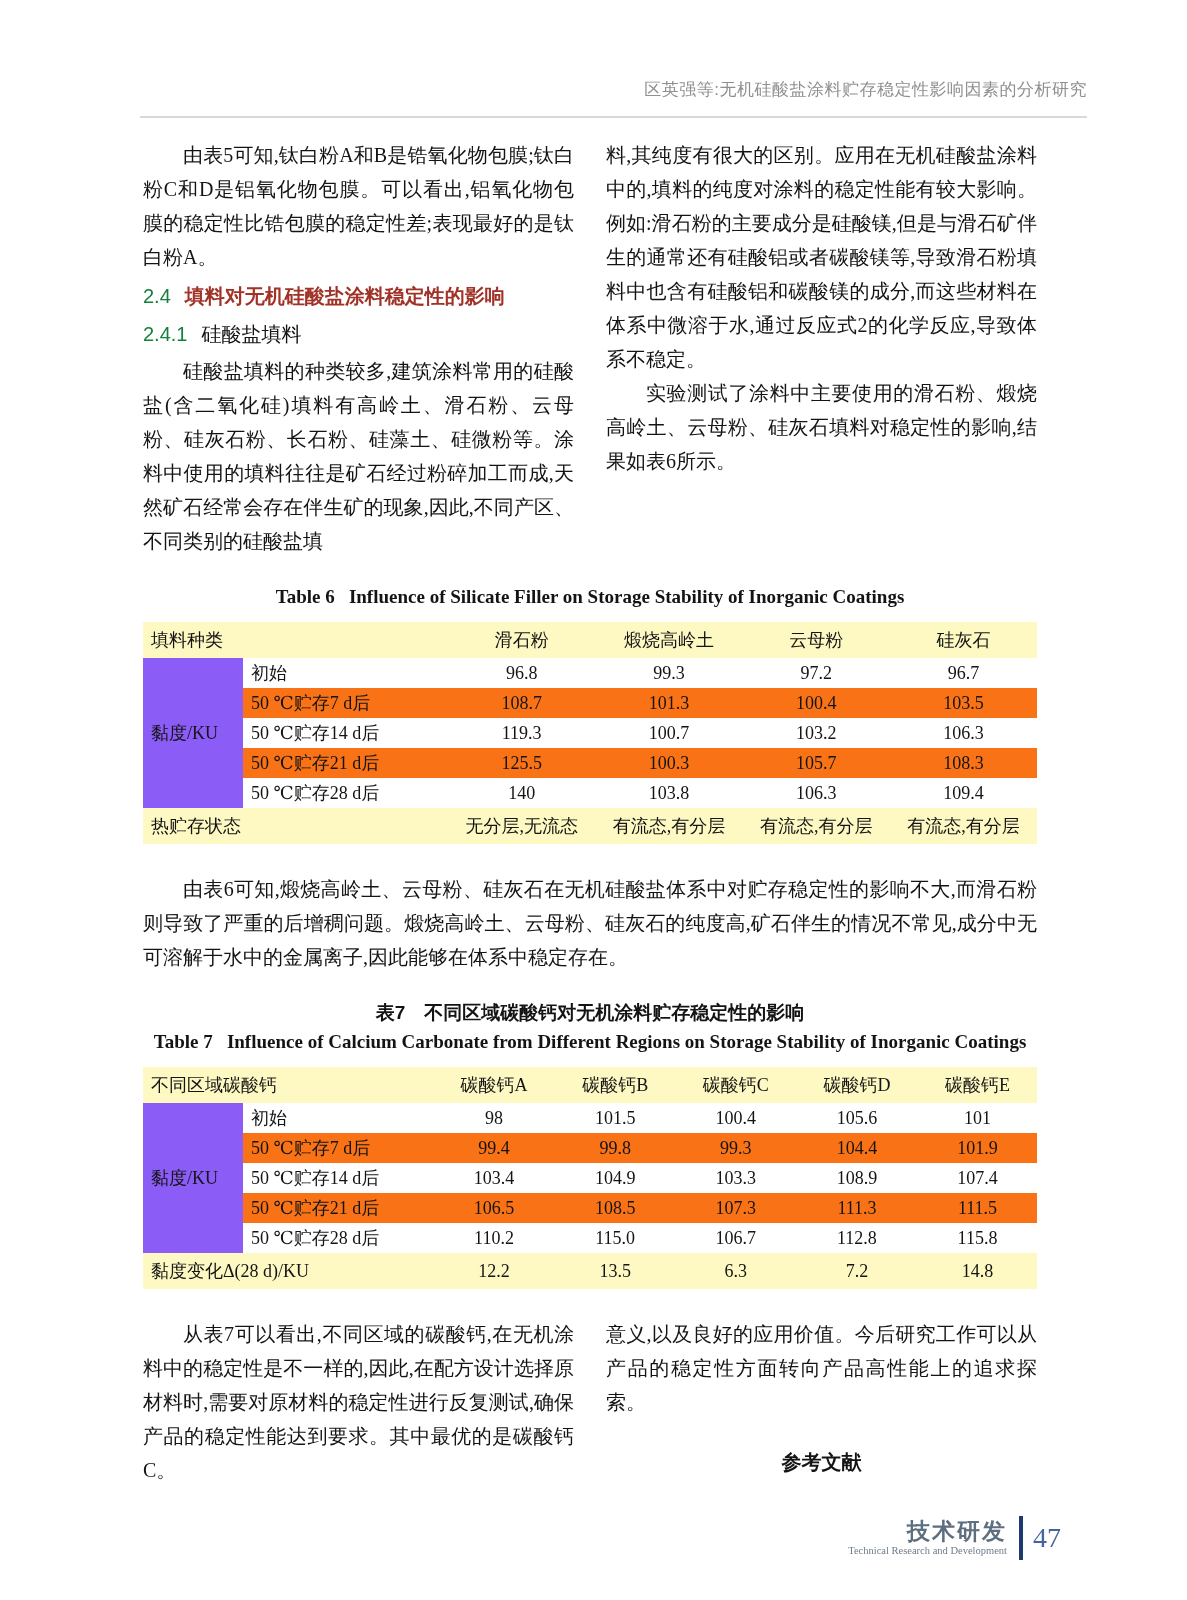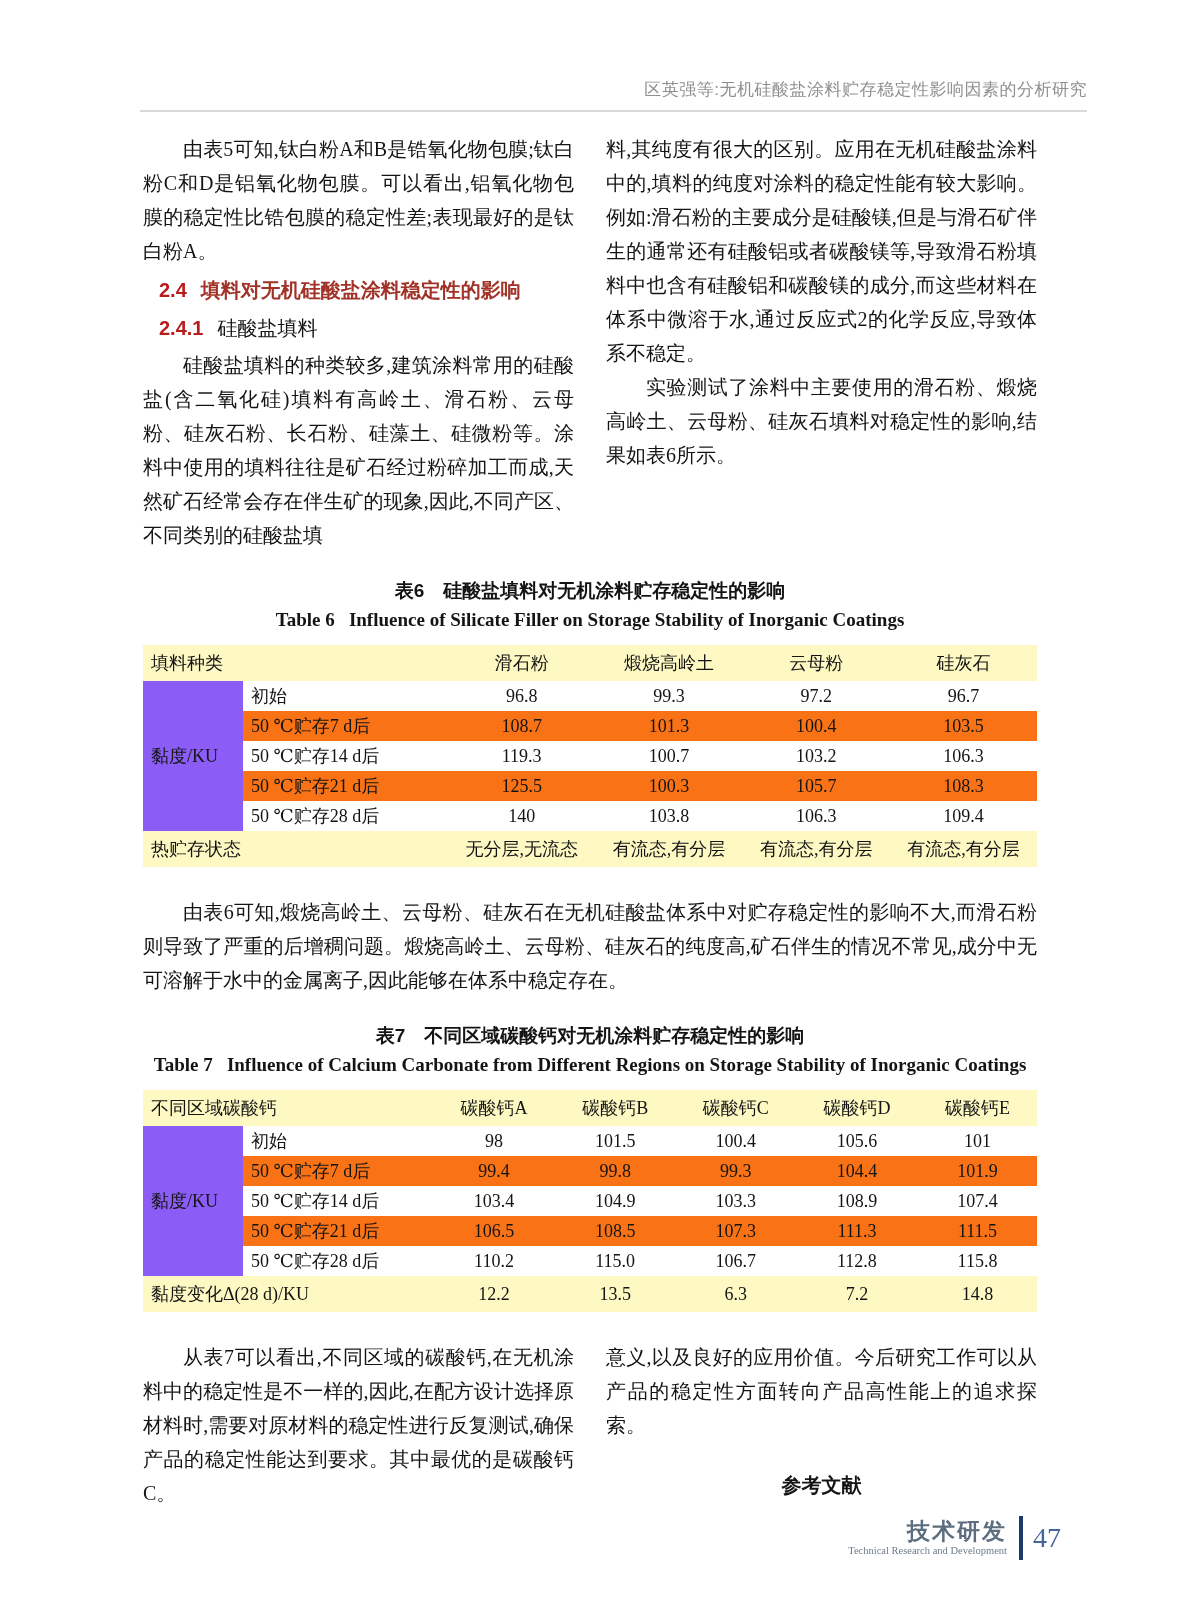--- a/index.html
+++ b/index.html
@@ -5,39 +5,39 @@
   html,body { margin:0; padding:0; background:#e9e9e9; }
   .page {
     position:relative; width:1187px; height:1600px; margin:0 auto;
     background:#ffffff; overflow:hidden;
     font-family:"Liberation Serif","DejaVu Serif",serif;
     color:#141414;
   }
   
   .head-band {
     margin:78px 100px 0 140px;
-    padding-bottom:9px;
+    padding-bottom:15px;
     border-bottom:2px solid #d9d9d9;
     text-align:right;
   }
   .running-head {
     font-family:"Liberation Sans","DejaVu Sans",sans-serif;
     font-size:17px; color:#8f8f8f; letter-spacing:0.5px;
   }
   
   .content { margin:20px 150px 0 143px; }
   .two-col { display:flex; gap:32px; }
   .col { flex:1 1 0; min-width:0; }
   p.body {
     margin:0; font-size:20px; line-height:34px; text-align:justify;
   }
   .indent { text-indent:2em; }
   
   .h-sub { margin:6px 0 4px 0; font-family:"Liberation Sans","DejaVu Sans",sans-serif; font-size:20px; line-height:32px; }
-  .h-num { color:#b91c1c; font-weight:bold; margin-right:14px;margin-left:16px; }
+  .h-num { color:#15803d; font-weight:normal; margin-right:14px; }
   .h-title-red { color:#a13227; font-weight:bold; }
   .h-title-black { color:#141414; font-family:"Liberation Serif","DejaVu Serif",serif; }
   
   .table-block { margin:26px 0 28px 0; }
   .tbl-caption-cn {
     text-align:center; font-weight:bold; font-size:19px; line-height:26px;
     font-family:"Liberation Sans","DejaVu Sans",sans-serif; white-space:pre-wrap;
   }
   .tbl-caption-en {
     text-align:center; font-weight:bold; font-size:19px; line-height:26px;
@@ -85,21 +85,20 @@
         <p class="h-sub"><span class="h-num">2.4.1</span><span class="h-title-black">硅酸盐填料</span></p>
         <p class="body indent">硅酸盐填料的种类较多,建筑涂料常用的硅酸盐(含二氧化硅)填料有高岭土、滑石粉、云母粉、硅灰石粉、长石粉、硅藻土、硅微粉等。涂料中使用的填料往往是矿石经过粉碎加工而成,天然矿石经常会存在伴生矿的现象,因此,不同产区、不同类别的硅酸盐填</p>
       </div>
       <div class="col">
         <p class="body">料,其纯度有很大的区别。应用在无机硅酸盐涂料中的,填料的纯度对涂料的稳定性能有较大影响。例如:滑石粉的主要成分是硅酸镁,但是与滑石矿伴生的通常还有硅酸铝或者碳酸镁等,导致滑石粉填料中也含有硅酸铝和碳酸镁的成分,而这些材料在体系中微溶于水,通过反应式2的化学反应,导致体系不稳定。</p>
         <p class="body indent">实验测试了涂料中主要使用的滑石粉、煅烧高岭土、云母粉、硅灰石填料对稳定性的影响,结果如表6所示。</p>
       </div>
     </div>
 
     <div class="table-block">
-      <div class="tbl-caption-cn">表6　硅酸盐填料对无机涂料贮存稳定性的影响</div>
       <div class="tbl-caption-en">Table 6   Influence of Silicate Filler on Storage Stability of Inorganic Coatings</div>
       <table class="data">
         <colgroup>
             <col style="width:100px">
             <col style="width:205px">
             <col>
             <col>
             <col>
             <col>
           </colgroup>

